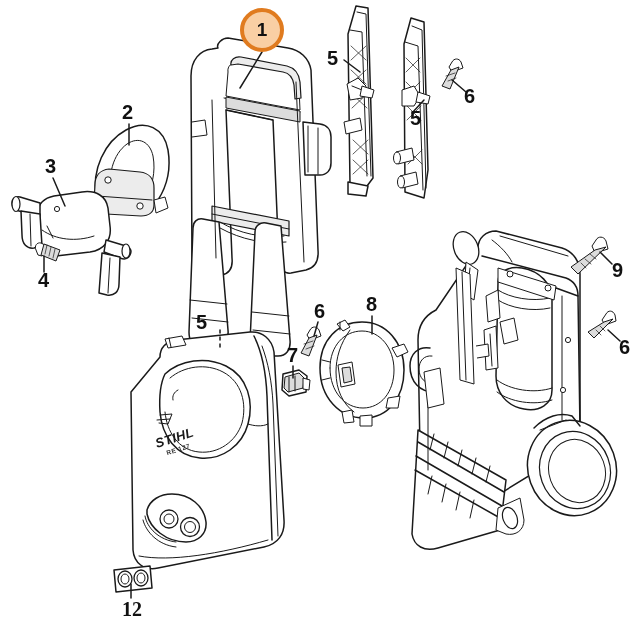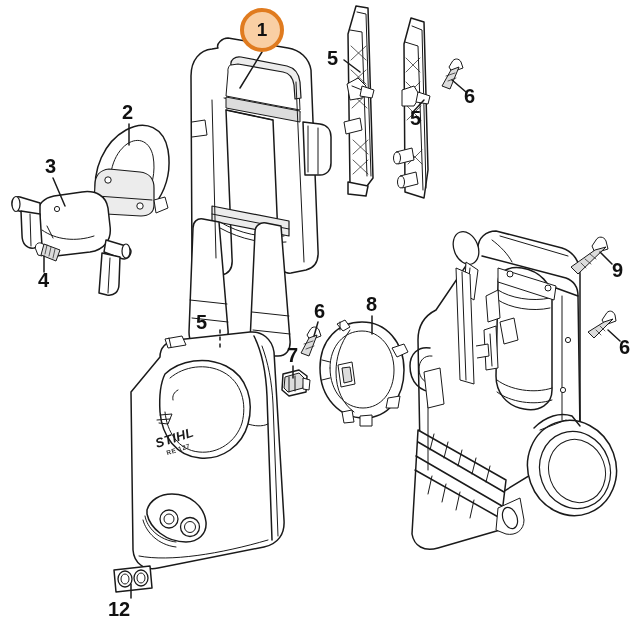--- a/index.html
+++ b/index.html
@@ -384,21 +384,21 @@
   </div>
 
   <div class="lbl lbl-20" style="left:612px;top:260px;">
     <span>9</span>
   </div>
 
   <div class="lbl lbl-20" style="left:196px;top:312px;">
     <span>5</span>
   </div>
 
-  <div class="lbl lbl-20" style="left:108px;top:599px;">
+  <div class="lbl lbl-20" style="left:122px;top:599px;font-family:Liberation Serif, serif;">
     <span>12</span>
   </div>
 
   <div class="logo-wrap" style="left:156px;top:430px;">
     <div class="logo-main">STIHL</div>
     <div class="logo-sub">RE 127</div>
   </div>
 
 </div>
 

